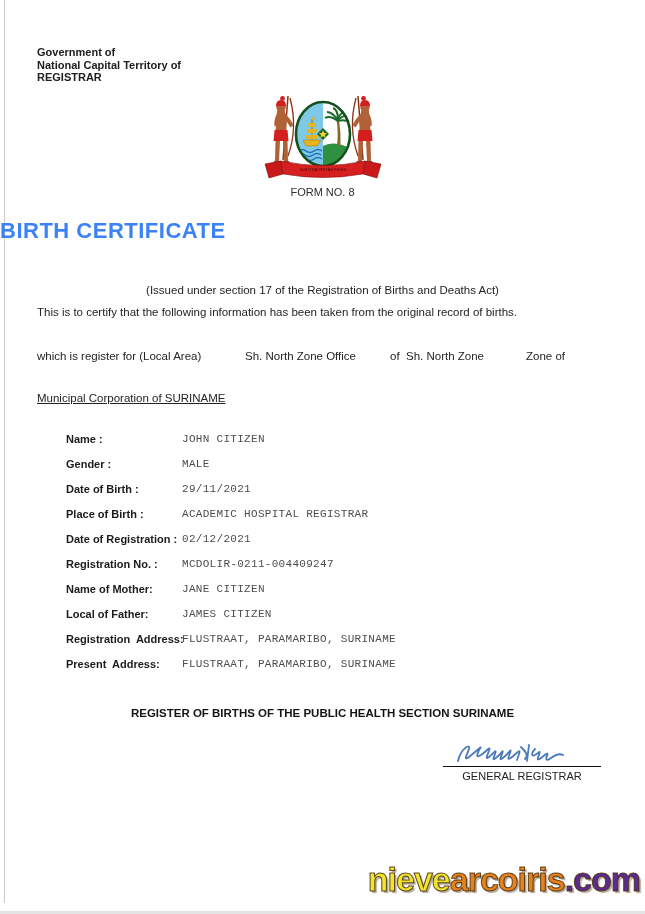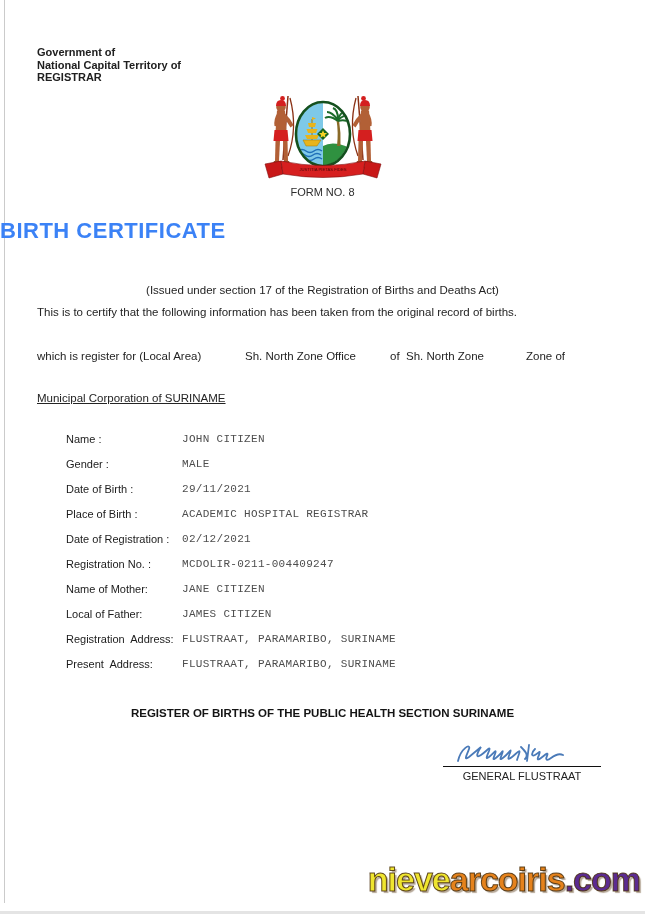--- a/index.html
+++ b/index.html
@@ -18,21 +18,21 @@
 
   .title { position:absolute; left:0; top:218px; width:100%; text-align:left;
            font-size:22px; font-weight:bold; letter-spacing:.5px; color:#3b82f6; }
   .subtitle { position:absolute; left:0; top:264px; width:100%; text-align:center; font-size:11.5px; color:#242424;margin-top:20px; }
   .certify { position:absolute; left:37px; top:306px; font-size:11.5px; color:#242424; }
 
   .reg-part { position:absolute; top:350px; font-size:11.5px; white-space:pre; color:#242424; }
   .rp1 { left:37px; } .rp2 { left:245px; } .rp3 { left:390px; } .rp4 { left:526px; }
   .corp { position:absolute; left:37px; top:392px; font-size:11.5px; color:#242424;text-decoration:underline; }
 
-  .f-label { position:absolute; left:37px; font-size:11px; font-weight:normal; white-space:pre; color:#1b1b1b;padding-left:29px; }
+  .f-label { position:absolute; left:37px; font-size:11px; font-weight:bold; white-space:pre; color:#1b1b1b;padding-left:29px; }
   .f-value { position:absolute; left:182px; font-family:"Liberation Mono", monospace; font-size:11px;
              letter-spacing:.3px; white-space:pre; color:#4d4d4d; }
 
   .footer-heading { position:absolute; left:0; top:707px; width:100%; text-align:center;
                     font-size:11.5px; font-weight:bold; color:#141414; }
 
   .sig-svg  { position:absolute; left:452px; top:740px; }
   .sig-line { position:absolute; left:443px; top:766px; width:158px; border-top:1.6px solid #101010; }
   .registrar { position:absolute; left:443px; top:770px; width:158px; text-align:center; font-size:11px; color:#222; }
 
@@ -154,18 +154,18 @@
 
   <span class="f-label" style="top:658px">Present  Address:</span>
   <span class="f-value" style="top:658px">FLUSTRAAT, PARAMARIBO, SURINAME</span>
 
   <div class="footer-heading">REGISTER OF BIRTHS OF THE PUBLIC HEALTH SECTION SURINAME</div>
 
   <svg class="sig-svg" width="118" height="26" viewBox="0 0 118 26">
     <path d="M6 21 C9 8 19 3 17 9 C15 15 11 21 17 17 L29 7 C25 13 23 19 29 15 C35 11 39 5 37 11 C35 16 33 20 37 17 C42 13 45 8 43 14 C41 19 40 21 45 17 C50 13 52 8 50 14 C48 19 47 21 52 17 C57 13 60 7 58 13 C56 18 55 21 60 17 C65 13 69 8 67 14 L65 20 M69 7 C73 11 77 15 73 19 M77 5 L75 21 M83 9 C79 13 79 17 83 15 C87 13 89 9 87 15 C85 19 85 21 89 18 C93 15 97 11 95 16 C93 20 95 21 99 18 C103 15 107 13 111 15" stroke="#4a7ab8" stroke-width="1.8" fill="none" stroke-linecap="round"></path>
   </svg>
   <div class="sig-line"></div>
-  <div class="registrar">GENERAL FLUSTRAAT</div>
+  <div class="registrar">GENERAL REGISTRAR</div>
 
   <div class="watermark">
     <span class="wm1">nieve</span><span class="wm2">arcoiris</span><span class="wm3">.com</span>
   </div>
 </div>
 
 </body></html>

